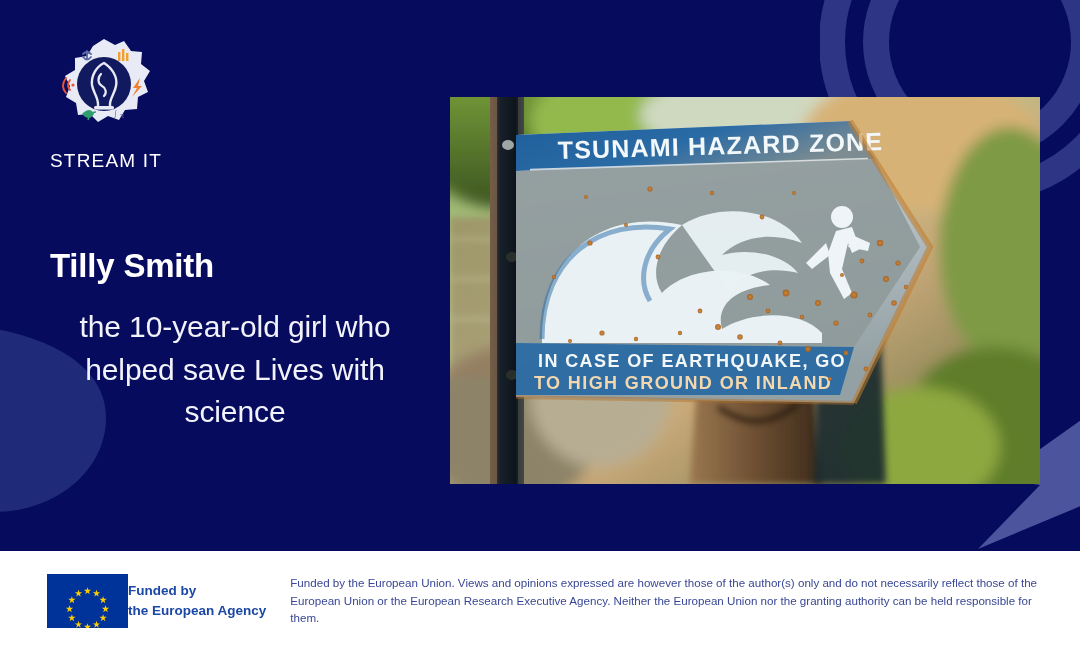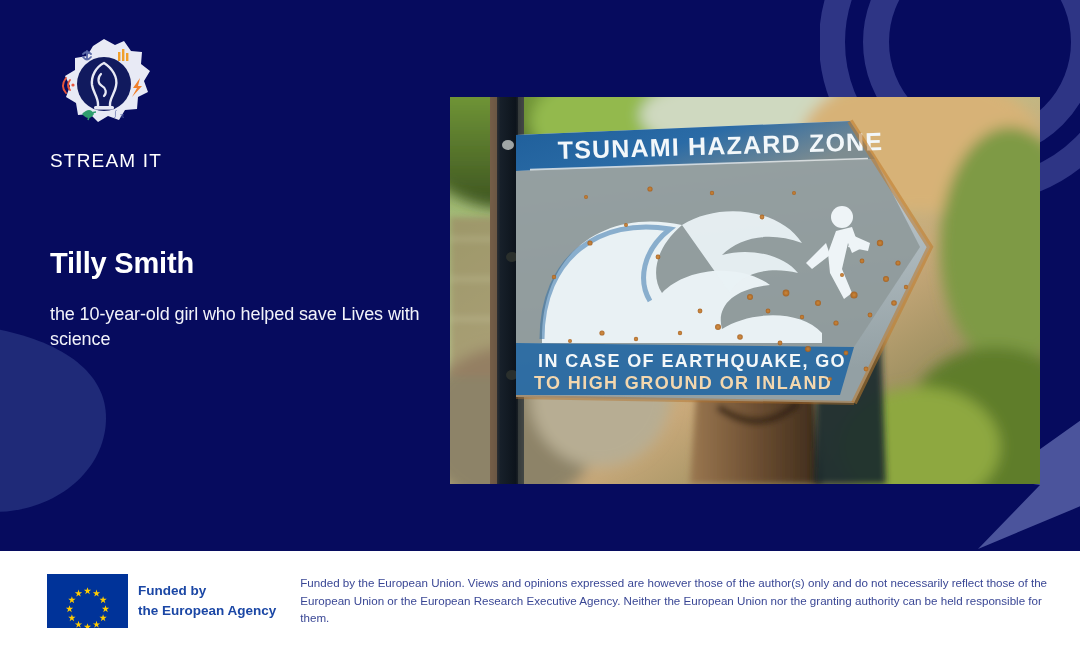--- a/index.html
+++ b/index.html
@@ -64,32 +64,33 @@
   }
 
   
   .text-block {
     position:absolute;
     left:50px; top:248px;
     width:370px;
   }
   .headline {
     color:#ffffff;
-    font-size:29px;
+    font-size:33px;
     font-weight:bold;
     letter-spacing:-0.2px;
     line-height:1.1;
   }
   .subhead {
     margin-top:22px;
     color:#f2f3fa;
-    font-size:18px;
+    font-size:30px;
     font-weight:400;
     line-height:1.42;
     letter-spacing:-0.1px;
+    text-align:center;
   }
 
   
   .photo {
     position:absolute;
     left:450px; top:97px;
     width:590px; height:387px;
     overflow:hidden;
     background:#6a7a4a;
   }
@@ -101,21 +102,20 @@
     left:0; top:551px;
     width:1080px; height:99px;
     background:#ffffff;
     display:flex;
     align-items:center;
   }
   .eu-logo {
     margin-left:47px;
     display:flex;
     align-items:center;
-    gap:10px;
     flex:0 0 auto;
   }
   .eu-flag { width:81px; height:54px; display:block; }
   .eu-caption {
     color:#1b47a5;
     font-weight:bold;
     font-size:13.5px;
     line-height:1.45;
     white-space:nowrap;
   }

